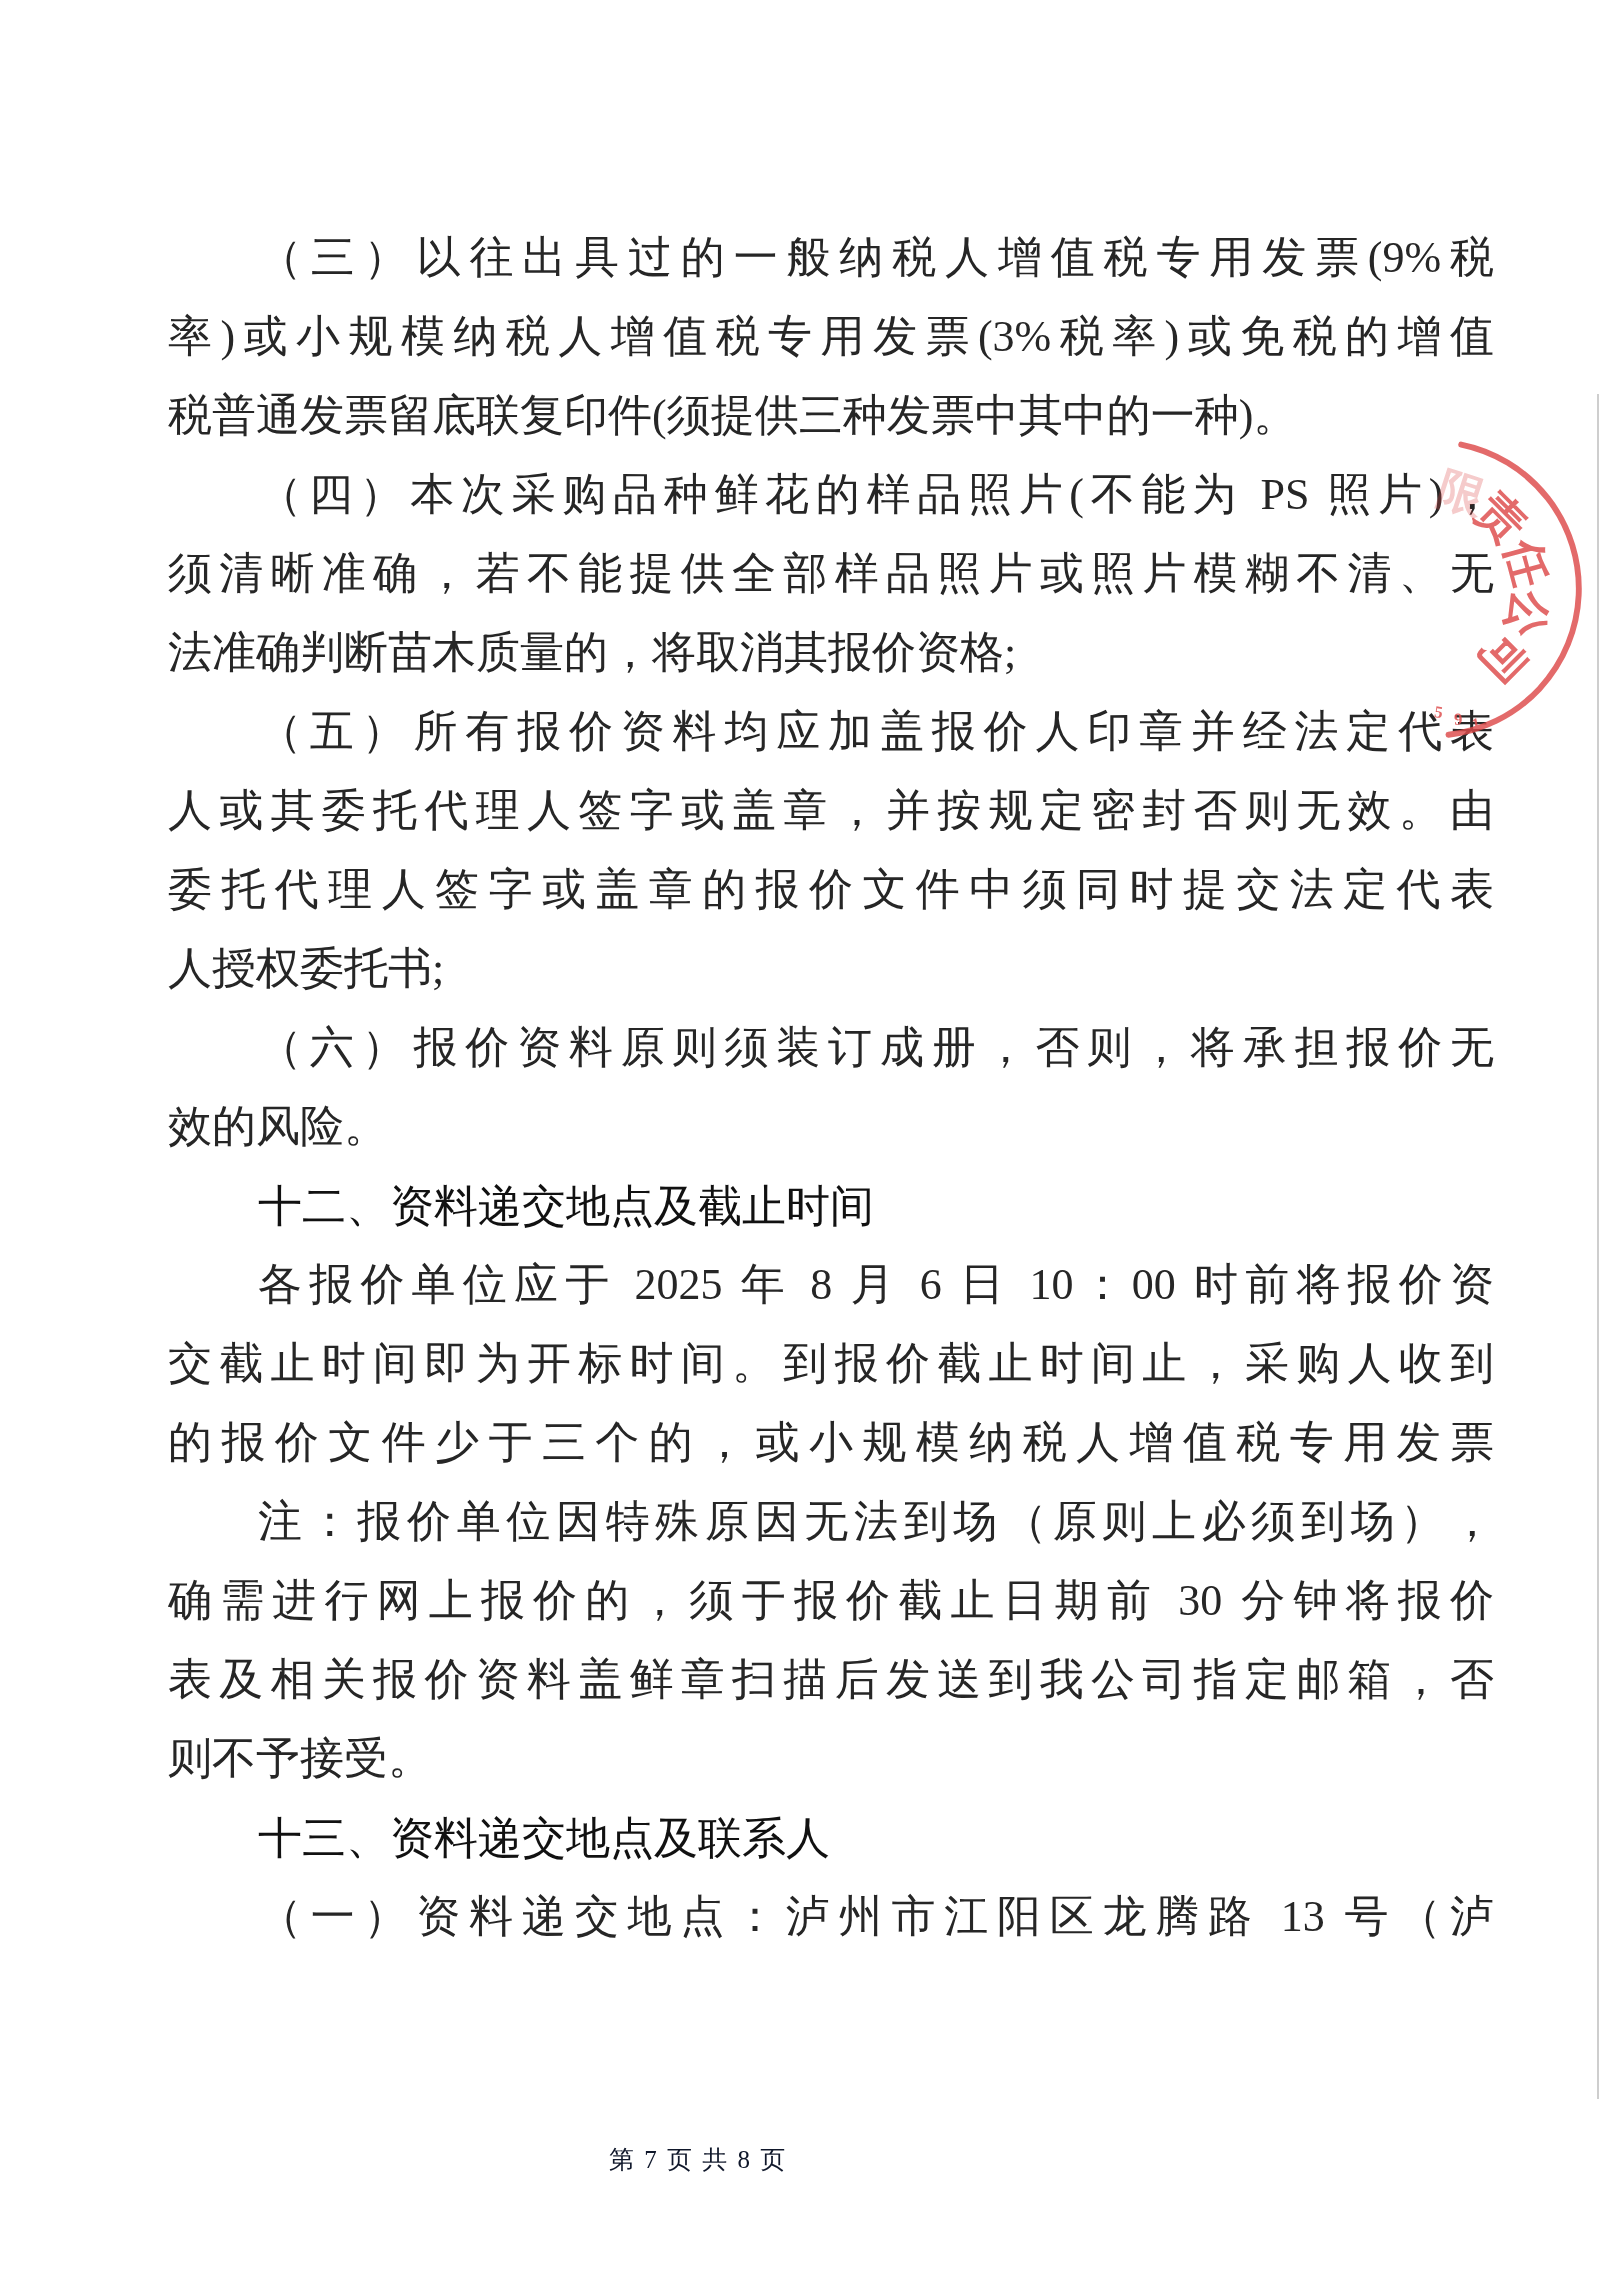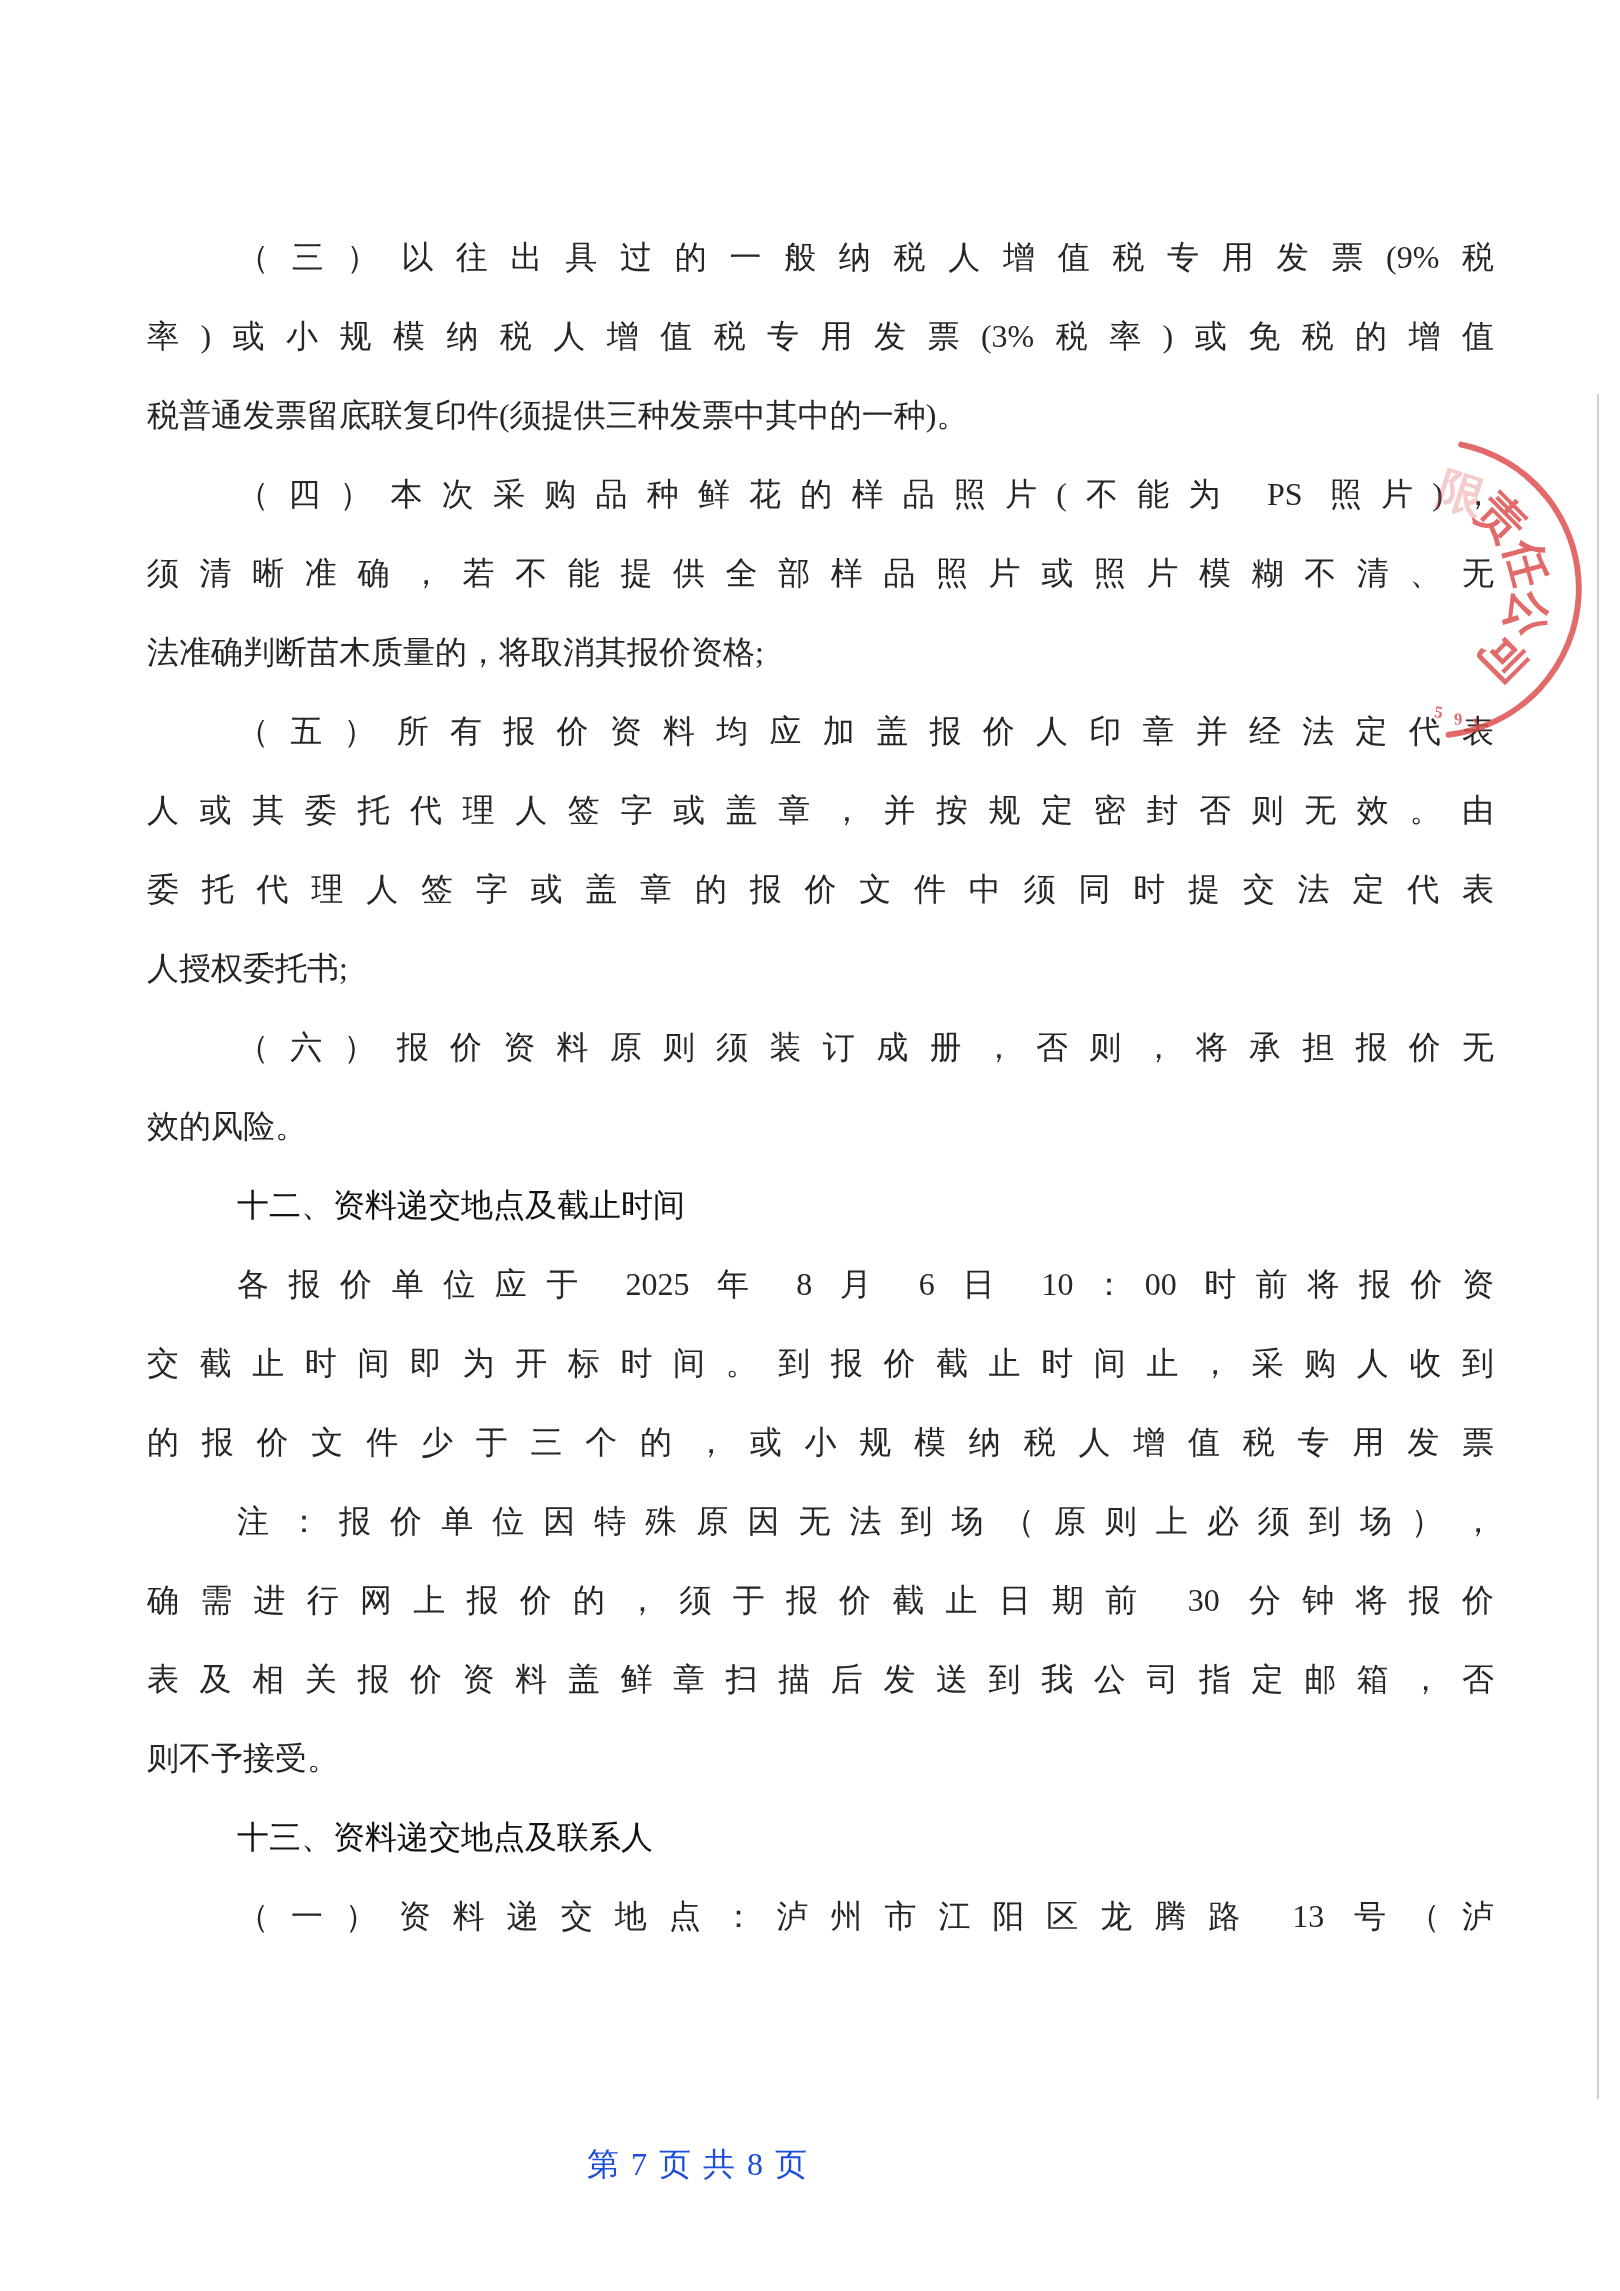--- a/index.html
+++ b/index.html
@@ -9,44 +9,45 @@
     position: relative;
     overflow: hidden;
     font-family: "Liberation Serif", serif;
   }
   #doc-body {
     position: absolute;
     left: 147px; top: 218px;
     width: 1347px;
   }
   .line {
-    font-size: 32px;
+    font-size: 44px;
     line-height: 79px;
     height: 79px;
     color: #262626;
     text-align: left;
+    margin-left: 21px;
   }
   .line.justify {
     text-align: justify;
     text-align-last: justify;
   }
   .line.indent { text-indent: 90px; }
   .line.heading {
     font-weight: normal;
     color: #111;
     font-family: "Liberation Sans", sans-serif;
   }
   #page-footer {
     position: absolute;
     left: 0; top: 2143px;
     width: 1396px;
     text-align: center;
-    font-size: 32px;
+    font-size: 25px;
     letter-spacing: 2px;
-    color: #1d4ed8;
+    color: #0f172a;
   }
   #stamp-svg {
     position: absolute;
     left: 1274px; top: 420px;
     width: 346px; height: 353px;
     overflow: visible;
   }
   .stamp-char {
     font-family: "Liberation Serif", serif;
     font-weight: bold;

